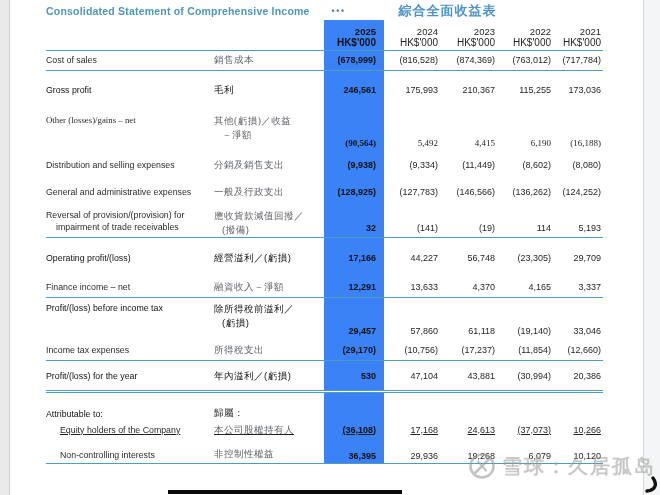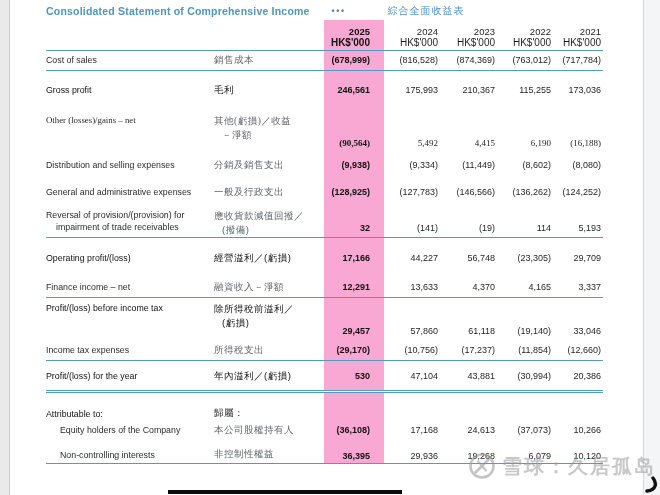--- a/index.html
+++ b/index.html
@@ -11,26 +11,26 @@
   }
   .edge-left{position:absolute;left:0;top:0;width:9px;height:495px;background:#eaeaea;border-right:1px solid #cfcfcf}
   .edge-right-line{position:absolute;left:643px;top:0;width:1px;height:495px;background:#d8d8d8}
   .edge-right{position:absolute;left:644px;top:0;width:16px;height:495px;background:#f4f5f6}
 
   .content{position:absolute;left:46px;top:2px;width:560px}
 
   .title-row{display:flex;align-items:center;height:18px;white-space:nowrap}
   .title-en{color:#4e97b8;font-weight:bold;font-size:10.5px;letter-spacing:.2px}
   .title-dots{color:#5d7f90;font-size:9px;margin-left:22px;letter-spacing:1.5px;font-weight:bold}
-  .title-zh{color:#4c93c9;font-weight:normal;font-size:10px;margin-left:42px;letter-spacing:1px}
+  .title-zh{color:#4c93c9;font-weight:bold;font-size:13px;margin-left:53px;letter-spacing:1px}
 
   table{border-collapse:collapse;table-layout:fixed;width:557px;font-size:9px;color:#222}
   td{padding:0;vertical-align:middle;overflow:hidden}
   td.num{text-align:right;padding-right:2px;color:#1f1f1f;white-space:nowrap}
-  td.c25{background:#f9a8d4;font-weight:bold;padding-right:14px;color:#111}
+  td.c25{background:#3b82f6;font-weight:bold;padding-right:8px;color:#111}
   tr.hdr td{vertical-align:bottom;border-bottom:1px solid #4e9cc0;padding-bottom:2px}
   tr.hdr td.c25{font-weight:bold}
   .yr{font-size:9.5px}
   .unit{font-size:10px}
   td.en{color:#2b2b2b;font-size:8.8px;line-height:12px;white-space:nowrap}
   td.zh{color:#5f6368;font-size:9.5px;line-height:14px;white-space:nowrap;letter-spacing:.5px}
   tr.bold td.en,tr.bold td.zh{font-weight:normal;color:#111}
   tr.rule td{border-bottom:1px solid #4e9cc0}
   tr.drule td{border-bottom:3px double #4e9cc0}
   .ind{padding-left:14px}
@@ -250,21 +250,21 @@
           </td>
           <td class="zh">
             <div>歸屬：</div>
           </td>
           <td class="num c25"></td>
           <td class="num"></td>
           <td class="num"></td>
           <td class="num"></td>
           <td class="num"></td>
         </tr>
-        <tr class="" style="height: 16px;">
+        <tr class="" style="height: 16px; text-decoration: underline;">
           <td class="en ind">
             <div>Equity holders of the Company</div>
           </td>
           <td class="zh">
             <div>本公司股權持有人</div>
           </td>
           <td class="num c25">(36,108)</td>
           <td class="num">17,168</td>
           <td class="num">24,613</td>
           <td class="num">(37,073)</td>

